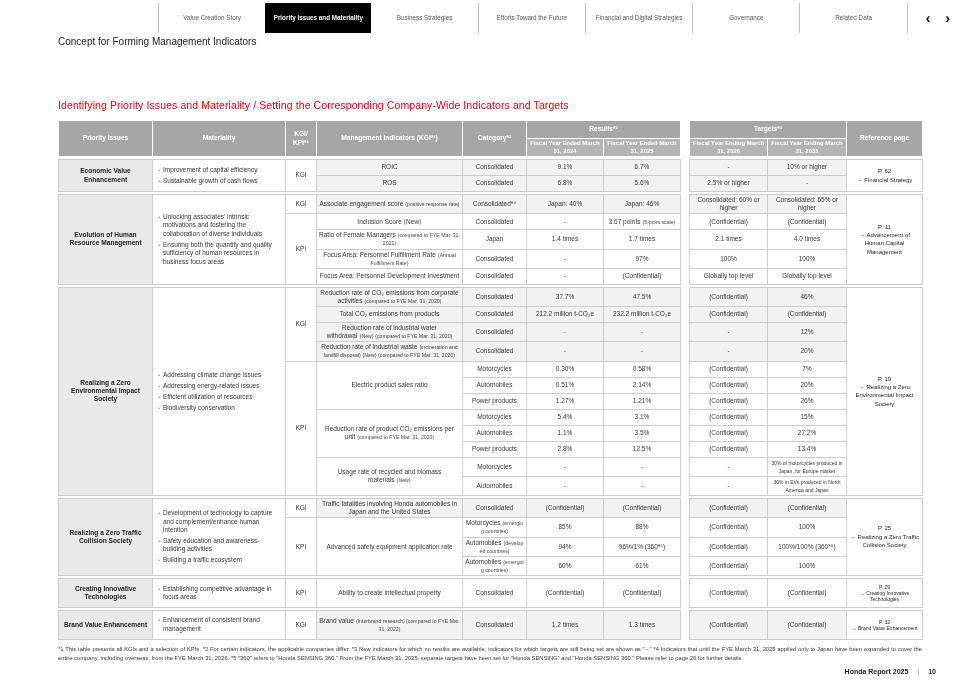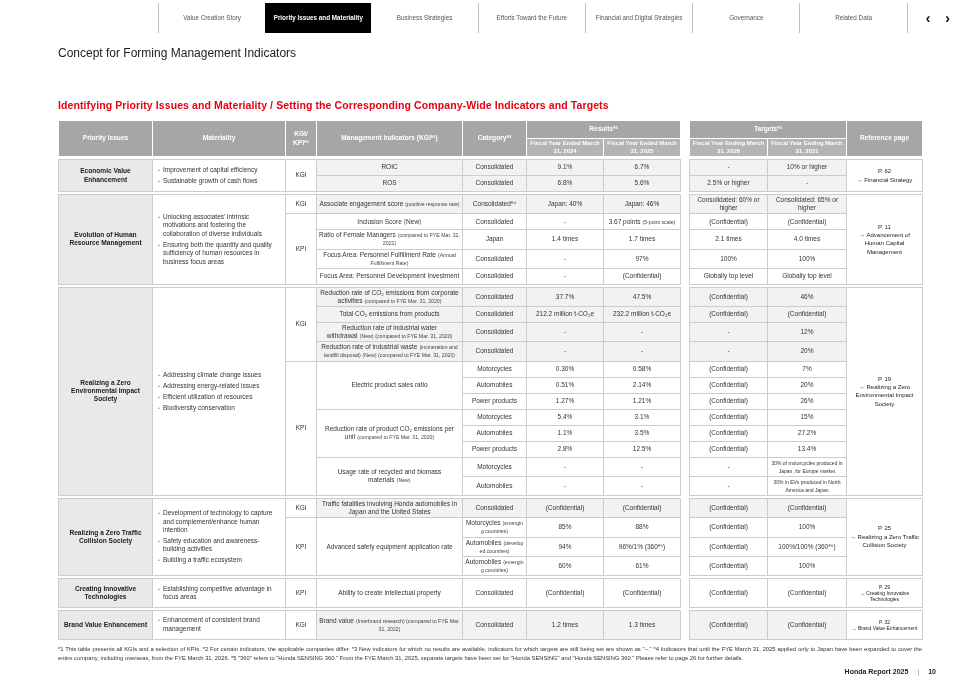--- a/index.html
+++ b/index.html
@@ -10,22 +10,22 @@
   .nav{position:absolute;top:3px;left:158px;width:792px;height:30px;display:flex;align-items:stretch}
   .tabs{display:flex;flex:1}
   .tab{flex:1;display:flex;align-items:center;justify-content:center;text-align:center;
        font-size:6.3px;color:#555;line-height:1.3;border-left:1px solid #c0c0c0;padding:0 6px;cursor:pointer}
   .tab:last-child{border-right:1px solid #c0c0c0}
   .tab.active{background:#000;color:#fff;font-weight:bold;border-left:none}
   .tab.active + .tab{border-left:none}
   .arrows{display:flex;align-items:center;gap:15px;padding-left:18px}
   .arrow{font-size:14px;font-weight:bold;color:#111;cursor:pointer;line-height:1}
 
-  .subtitle{position:absolute;top:46px;left:58px;font-size:12px;color:#222}
-  .heading{position:absolute;top:99px;left:58px;font-size:10.5px;font-weight:bold;color:#e60012;letter-spacing:.1px}
+  .subtitle{position:absolute;top:36px;left:58px;font-size:10px;color:#222}
+  .heading{position:absolute;top:99px;left:58px;font-size:10.5px;font-weight:normal;color:#e60012;letter-spacing:.1px}
 
   
   .content{position:absolute;top:120px;left:58px;width:864px}
   table{border-collapse:collapse;table-layout:fixed;width:864px}
   th,td{vertical-align:middle;overflow:hidden;word-wrap:break-word}
   thead tr{height:18px}
   thead th{background:#a6a6a6;color:#fff;border:1px solid #fff;font-size:6.6px;font-weight:bold;padding:1px;line-height:1.25}
   thead th.sub{background:#b4b4b4;font-size:5.9px}
   thead th.gaphead{background:#fff;border:none}
   tbody tr{height:16px}

